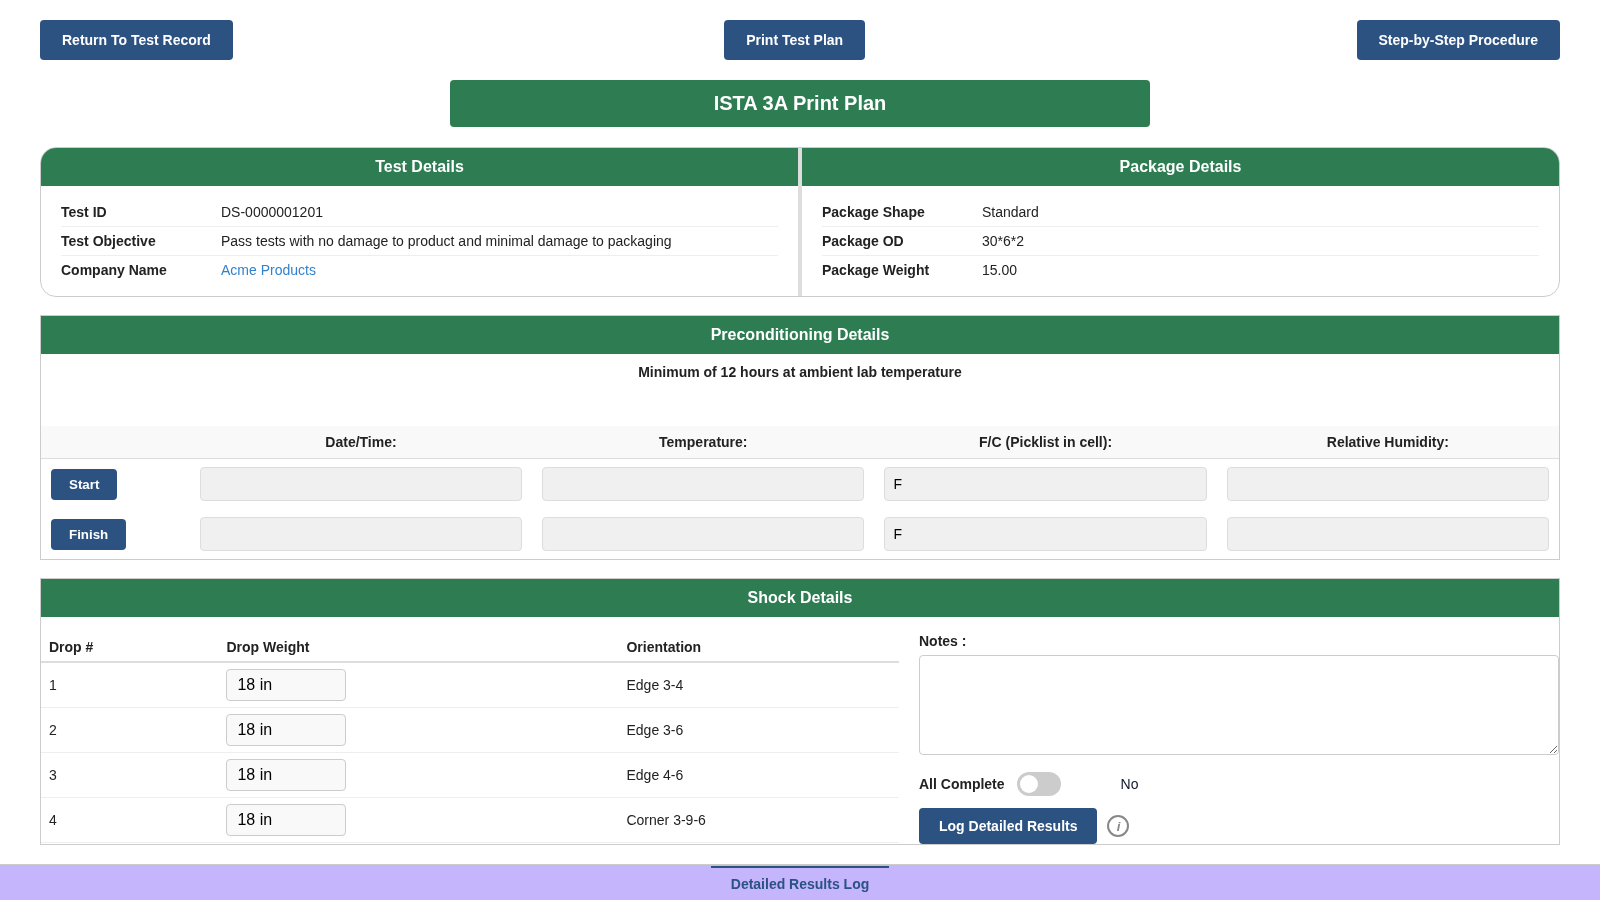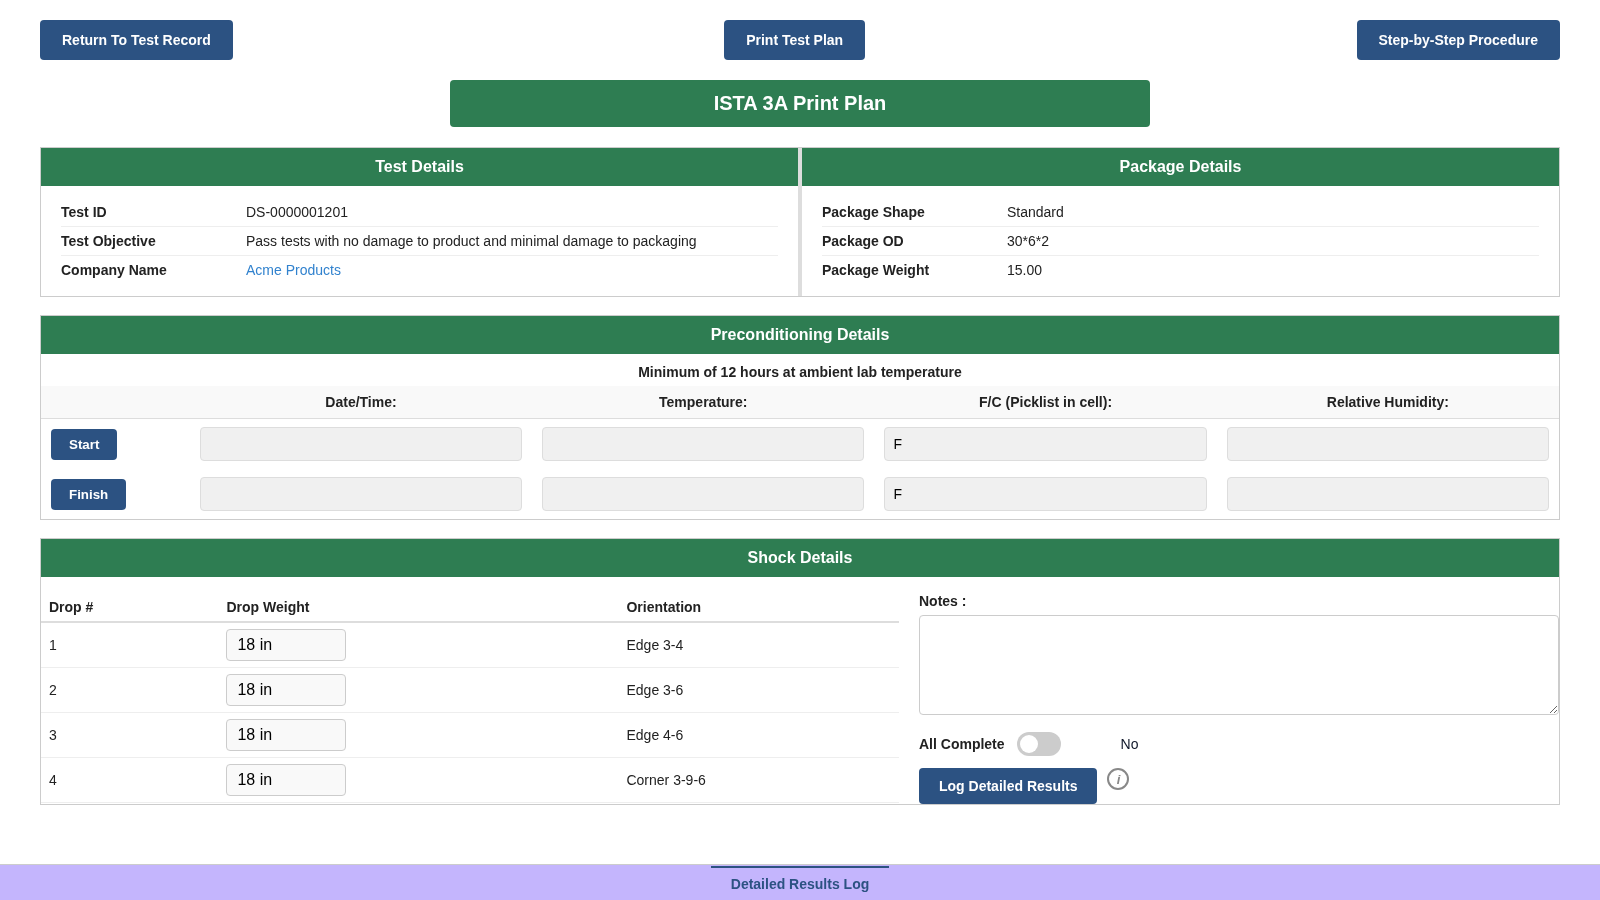--- a/index.html
+++ b/index.html
@@ -46,21 +46,21 @@
     .main-content {
       padding: 0 40px 40px 40px;
     }
 
     
     .details-row {
       display: flex;
       gap: 0;
       margin-bottom: 0;
       border: 1px solid #ccc;
-      border-radius: 0;
+      border-radius: 16px;
       overflow: hidden;
     }
 
     .details-section {
       flex: 1;
     }
 
     .section-header {
       background: #2e7d52;
       color: #fff;
@@ -77,21 +77,20 @@
 
     .details-body {
       padding: 12px 20px;
     }
 
     .detail-row {
       display: flex;
       align-items: flex-start;
       padding: 6px 0;
       border-bottom: 1px solid #eee;
-      gap: 25px;
     }
     .detail-row:last-child { border-bottom: none; }
 
     .detail-label {
       font-weight: 700;
       min-width: 160px;
       color: #222;
     }
 
     .detail-value {
@@ -114,20 +113,21 @@
     .precon-note {
       text-align: center;
       font-weight: 600;
       padding: 10px 0 6px 0;
       color: #222;
     }
 
     .precon-table {
       width: 100%;
       border-collapse: collapse;
+      margin-top: 40px;
     }
 
     .precon-table th {
       padding: 8px 10px;
       text-align: center;
       font-weight: 600;
       color: #222;
       background: #f9f9f9;
       border-bottom: 1px solid #ddd;
     }
@@ -262,21 +262,21 @@
     }
 
     .toggle-no-label {
       color: #0f172a;
       font-size: 14px;
       padding-left: 48px;
     }
 
     .log-results-row {
       display: flex;
-      align-items: flex-start;
+      align-items: center;
       gap: 10px;
       margin-top: 12px;
     }
 
     .btn-log {
       background: #2c5282;
       color: #fff;
       border: none;
       padding: 10px 20px;
       border-radius: 4px;

